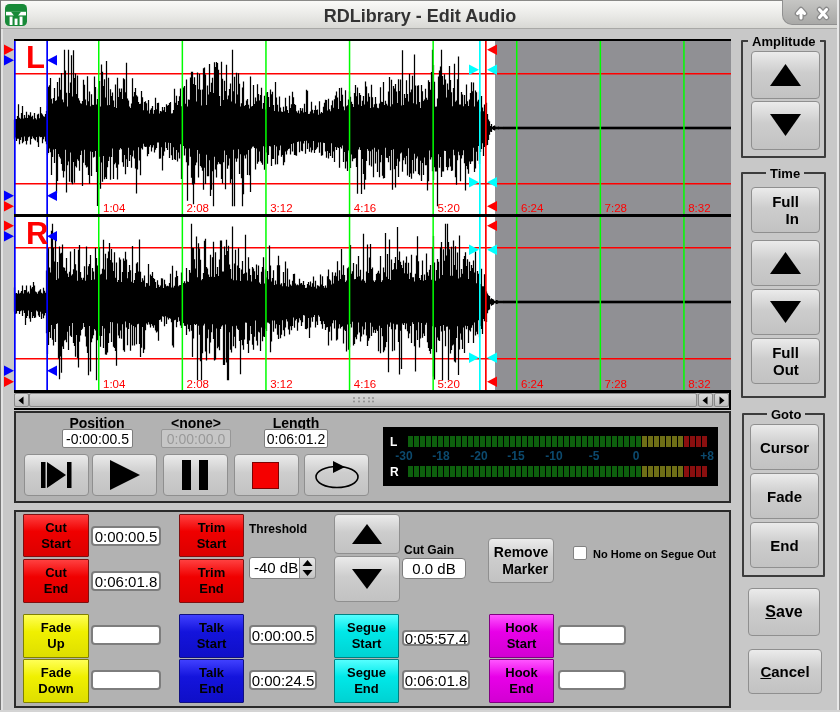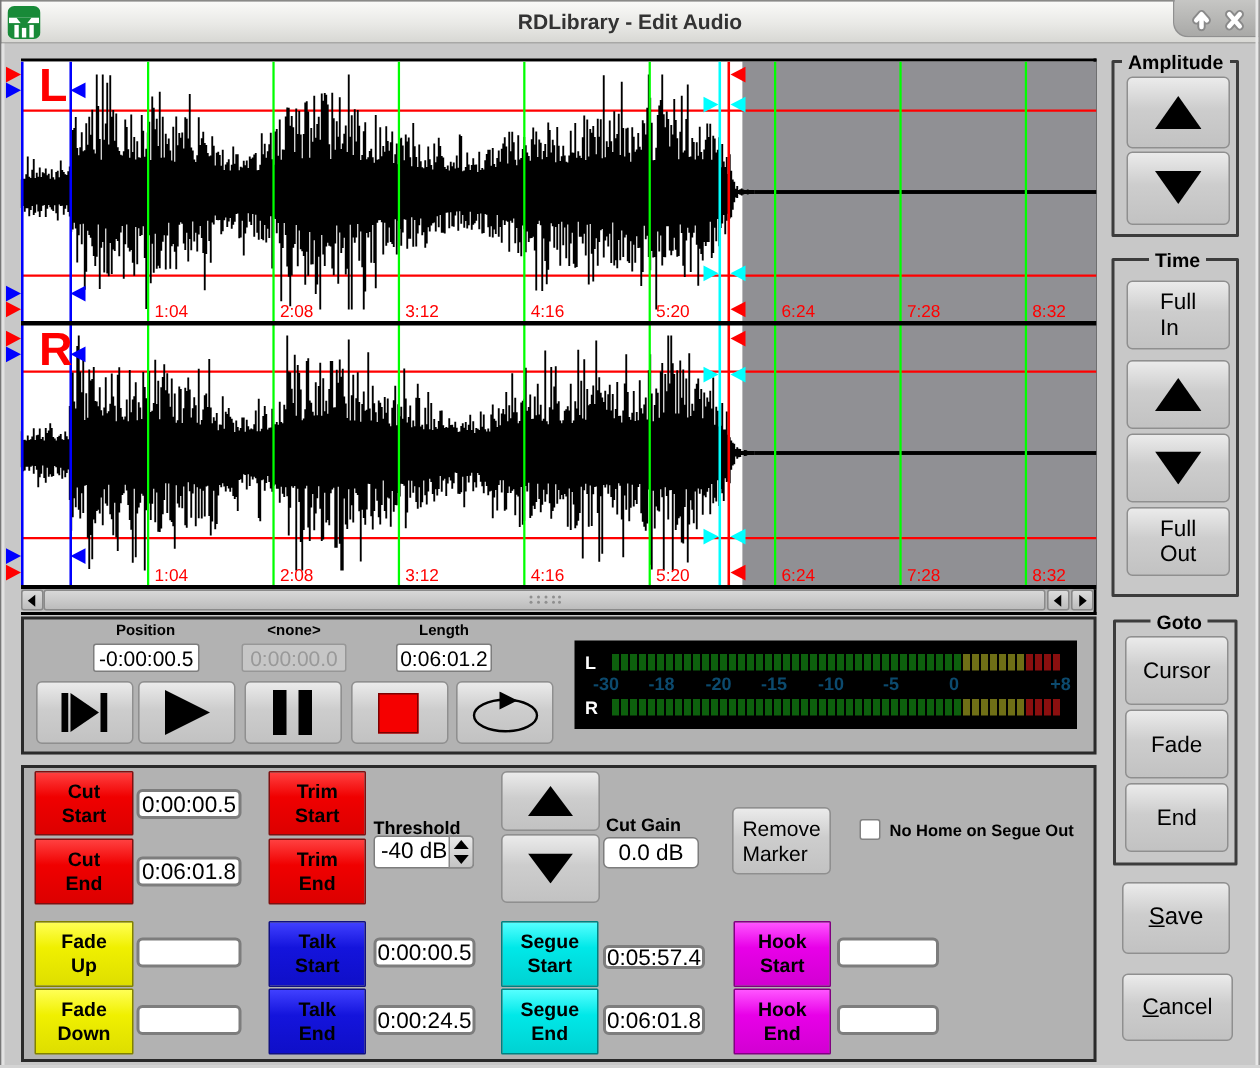--- a/index.html
+++ b/index.html
@@ -1,34 +1,34 @@
 <!DOCTYPE html>
 <html><head><meta charset="utf-8"><style>
 *{margin:0;padding:0;box-sizing:border-box}
 body{width:840px;height:712px;font-family:"Liberation Sans",sans-serif;background:#c8c8c8;position:relative;overflow:hidden}
 .abs{position:absolute}
-.btn{position:absolute;background:linear-gradient(#ebebeb,#cdcdcd 45%,#c2c2c2);border:1px solid #8f8f8f;border-radius:4px;display:flex;align-items:center;justify-content:center;font-weight:normal;color:#000;text-align:left}
+.btn{position:absolute;background:linear-gradient(#ebebeb,#cdcdcd 45%,#c2c2c2);border:1px solid #8f8f8f;border-radius:4px;display:flex;align-items:center;justify-content:center;font-weight:bold;color:#000;text-align:right}
 .cbtn{position:absolute;border-radius:1px;display:flex;align-items:center;justify-content:center;font-weight:bold;font-size:13px;line-height:16px;color:#000;text-align:center}
 .fld{position:absolute;background:#fff;border:2px solid #7d7d7d;border-radius:4px;display:flex;align-items:center;justify-content:center;font-size:15px;color:#000}
 .gbox{position:absolute;border:2px solid #3c3c3c;border-radius:1px}
 .glab{position:absolute;background:#c8c8c8;font-weight:bold;font-size:13px;padding:0 4px;color:#000}
-.lab{position:absolute;font-weight:bold;font-size:10px;color:#000}
+.lab{position:absolute;font-weight:bold;font-size:14px;color:#000}
 .scale{position:absolute;color:#0c4a6e;font-weight:bold;font-size:12px}
 </style></head><body>
 
 <div class="abs" style="left:0;top:0;width:840px;height:29px;background:linear-gradient(#fafaf8,#e9e9e6 55%,#d8d8d4);border-bottom:1px solid #a8a8a6;border-top:1px solid #8a8a88"></div>
 <svg class="abs" style="left:5px;top:4px" width="22" height="22">
 <rect x="0" y="0" width="22" height="22" rx="4.5" fill="#188a38"></rect>
 <rect x="1" y="7.8" width="20" height="3.6" fill="#ffffff"></rect>
 <polygon points="6,7.8 16,7.8 11,14.2" fill="#188a38"></polygon>
 <rect x="4.6" y="12.6" width="2.9" height="8.4" fill="#ffffff"></rect>
 <rect x="9.6" y="14.6" width="2.9" height="6.4" fill="#ffffff"></rect>
 <rect x="14.6" y="12.6" width="2.9" height="8.4" fill="#ffffff"></rect>
 </svg>
-<div class="abs" style="left:0;top:6px;width:840px;text-align:center;font-weight:bold;font-size:14px;color:#333">RDLibrary - Edit Audio</div>
+<div class="abs" style="left:0;top:6px;width:840px;text-align:center;font-weight:bold;font-size:18px;color:#333">RDLibrary - Edit Audio</div>
 <div class="abs" style="left:782px;top:0;width:58px;height:25px;background:linear-gradient(#c6c6c4,#a9a9a7);border-bottom-left-radius:10px;border:1px solid #909090;border-top:none;border-right:none"></div>
 <svg class="abs" style="left:790px;top:4px" width="44" height="18">
 <g stroke="#8a8a8a" stroke-width="5.6" fill="none" stroke-linecap="round" stroke-linejoin="round">
 <path d="M11 14 L11 7 M7.5 9.5 L11 5.5 L14.5 9.5"></path>
 <path d="M29.5 5.5 L36.5 13.5 M36.5 5.5 L29.5 13.5"></path>
     </g>
 <g stroke="#ffffff" stroke-width="3" fill="none" stroke-linecap="round" stroke-linejoin="round">
 <path d="M11 14 L11 7 M7.5 9.5 L11 5.5 L14.5 9.5"></path>
 <path d="M29.5 5.5 L36.5 13.5 M36.5 5.5 L29.5 13.5"></path>
     </g>
@@ -195,21 +195,21 @@
 <div class="fld" style="left:91px;top:526px;width:70px;height:20px">0:00:00.5</div>
 <div class="fld" style="left:91px;top:571px;width:70px;height:20px">0:06:01.8</div>
 <div class="fld" style="left:91px;top:625px;width:70px;height:20px"></div>
 <div class="fld" style="left:91px;top:670px;width:70px;height:20px"></div>
 <div class="fld" style="left:249px;top:625px;width:68px;height:20px">0:00:00.5</div>
 <div class="fld" style="left:249px;top:670px;width:68px;height:20px">0:00:24.5</div>
 <div class="fld" style="left:402px;top:630px;width:68px;height:16px">0:05:57.4</div>
 <div class="fld" style="left:402px;top:670px;width:68px;height:20px">0:06:01.8</div>
 <div class="fld" style="left:558px;top:625px;width:68px;height:20px"></div>
 <div class="fld" style="left:558px;top:670px;width:68px;height:20px"></div>
-<div class="lab" style="left:249px;top:545px;width:70px;font-size:12px">Threshold</div>
+<div class="lab" style="left:249px;top:522px;width:70px;font-size:12px">Threshold</div>
 <div class="abs" style="left:249px;top:557px;width:67px;height:22px;background:#fff;border:1px solid #7d7d7d;border-radius:3px;font-size:15px;color:#000;line-height:20px;padding-left:4px">-40 dB</div>
 <div class="abs" style="left:299px;top:557px;width:17px;height:22px;background:linear-gradient(#e8e8e8,#c4c4c4);border:1px solid #8a8a8a;border-radius:0 3px 3px 0"></div>
 <svg class="abs" style="left:301px;top:559px" width="13" height="18">
     <polygon points="6.5,1 11.5,7 1.5,7" fill="#000"></polygon>
     <polygon points="6.5,17 11.5,11 1.5,11" fill="#000"></polygon>
   </svg>
 <div class="btn" style="left:334px;top:514px;width:66px;height:40px"></div>
 <svg class="abs" style="left:352px;top:524px" width="30" height="20">
     <polygon points="15,0 30,20 0,20" fill="#000"></polygon>
   </svg>

